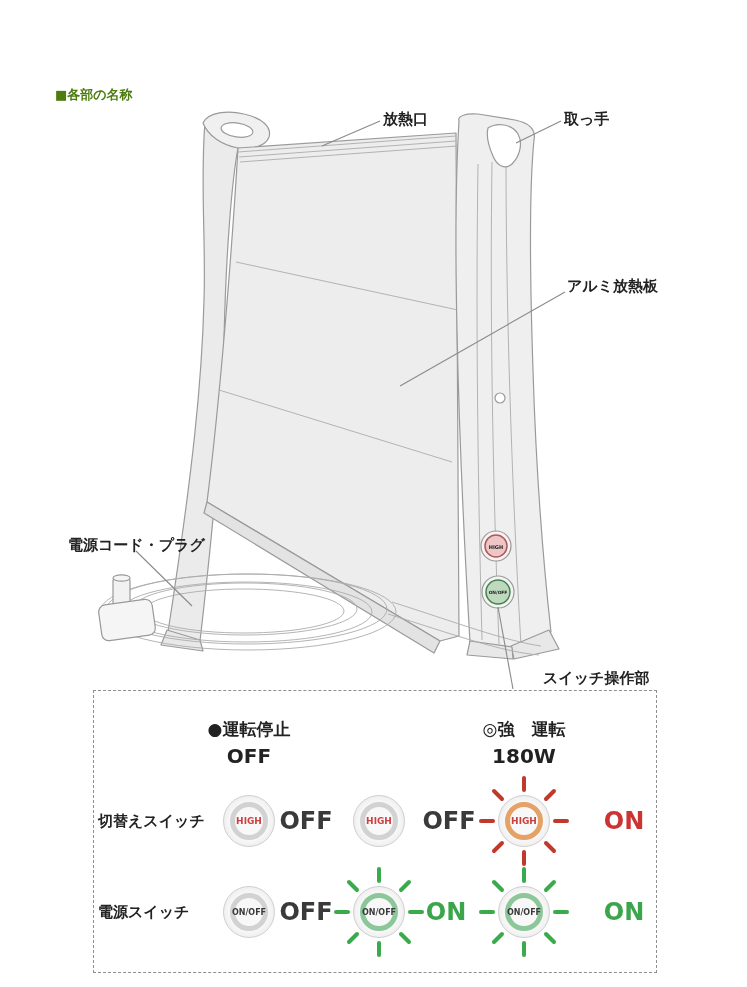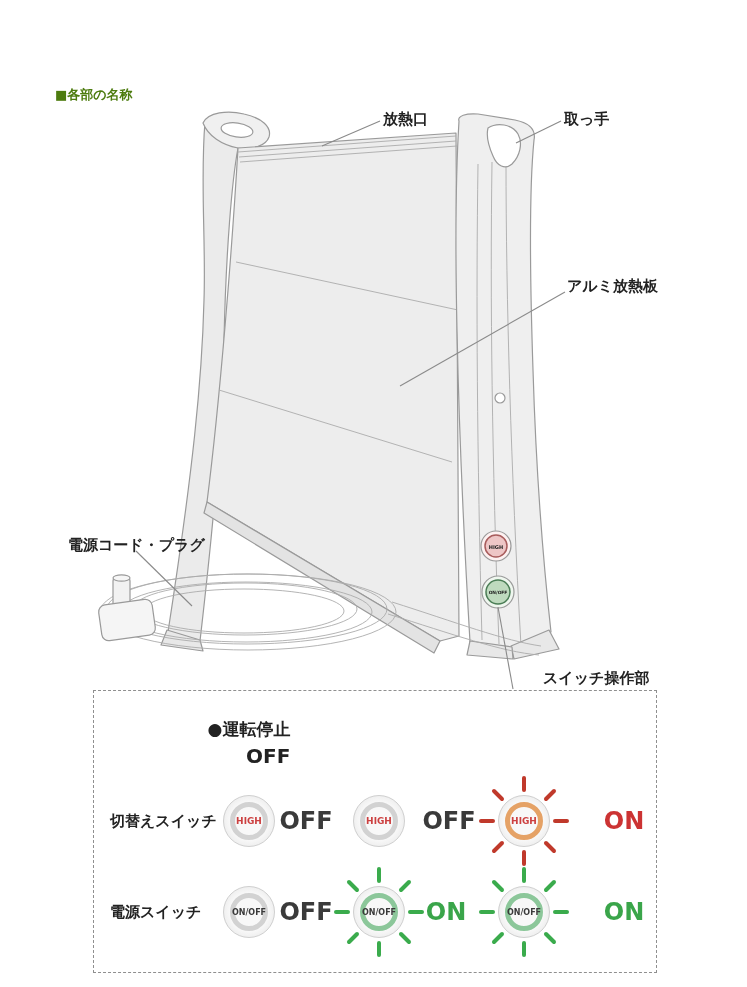--- a/index.html
+++ b/index.html
@@ -14,25 +14,25 @@
 
   .diagram-svg { position:absolute; left:0; top:98px; }
   .diagram-svg text { font-family:"DejaVu Sans", sans-serif; font-weight:600; fill:#222; }
   .lead { stroke:#8a8a8a; stroke-width:1.1; fill:none; }
   .art  { stroke:#9a9a9a; stroke-width:1.2; stroke-linejoin:round; }
   .thin { stroke:#ababab; stroke-width:0.9; fill:none; }
 
   .switch-panel { position:absolute; left:93px; top:690px; width:564px; height:283px;
     border:1.5px dashed #8f8f8f; background:#ffffff; }
 
-  .legend-col { position:absolute; transform:translateX(-50%); text-align:right; }
+  .legend-col { position:absolute; transform:translateX(-50%); text-align:center; }
   .legend-mode { font-size:17px; font-weight:bold; color:#222; white-space:nowrap; }
   .legend-watt { font-size:20px; font-weight:bold; color:#222; margin-top:3px; }
 
-  .row-label { position:absolute; left:16px; transform:translateY(-50%);
+  .row-label { position:absolute; left:4px; transform:translateY(-50%);
     font-size:15px; font-weight:bold; color:#222; white-space:nowrap; }
 
   .sw-btn { position:absolute; width:52px; height:52px; border-radius:50%;
     transform:translate(-50%,-50%);
     background:radial-gradient(circle, #ffffff 0 40%, #f0f0f0 70%, #e2e2e2 100%);
     border:1px solid #cfcfcf; display:flex; align-items:center; justify-content:center; }
   .sw-ring { position:absolute; inset:6px; border-radius:50%;
     border:5px solid #d2d2d2; background:#f8f8f8; }
   .sw-btn.glow-orange .sw-ring { border-color:#e5a express;#e5a express }
   .sw-btn.glow-orange .sw-ring { border-color:#e5a266; }
@@ -118,20 +118,24 @@
     <text x="68" y="550" font-size="15">電源コード・プラグ</text>
     <text x="543" y="683" font-size="15">スイッチ操作部</text>
   </svg>
 
   <div class="switch-panel">
 
     <div class="legend-col" style="left:155px; top:27px;">
       <div class="legend-mode">●運転停止</div>
       <div class="legend-watt">OFF</div>
     </div>
+    <div class="legend-col" style="left:430px; top:27px;">
+      <div class="legend-mode">◎強　運転</div>
+      <div class="legend-watt">180W</div>
+    </div>
 
     <span class="row-label" style="top:130px;">切替えスイッチ</span>
 
     <div class="sw-btn" style="left:155px; top:130px;">
       <div class="sw-ring"></div>
       <span class="sw-lbl">HIGH</span>
     </div>
     <span class="state-label state-off" style="left:212px; top:130px;">OFF</span>
 
     <div class="sw-btn" style="left:285px; top:130px;">

